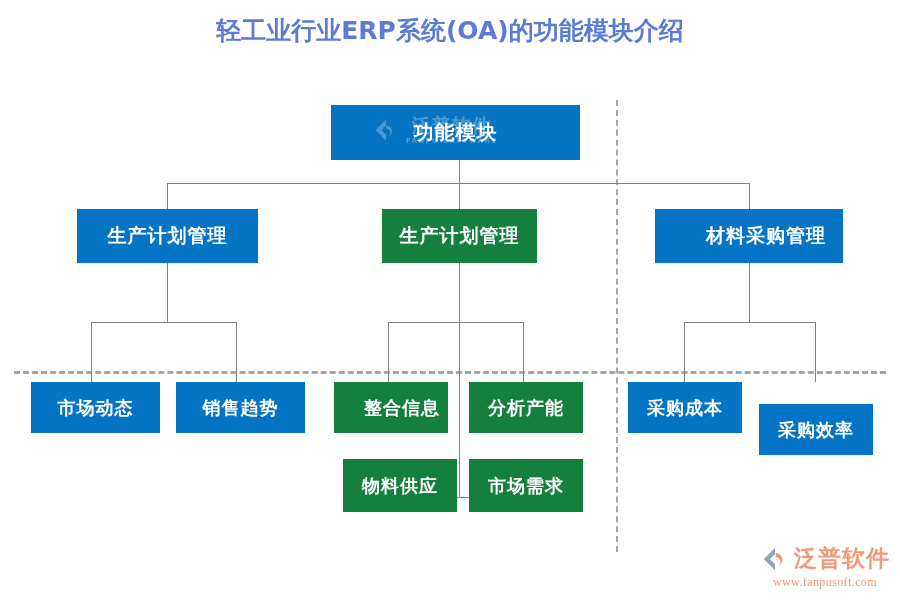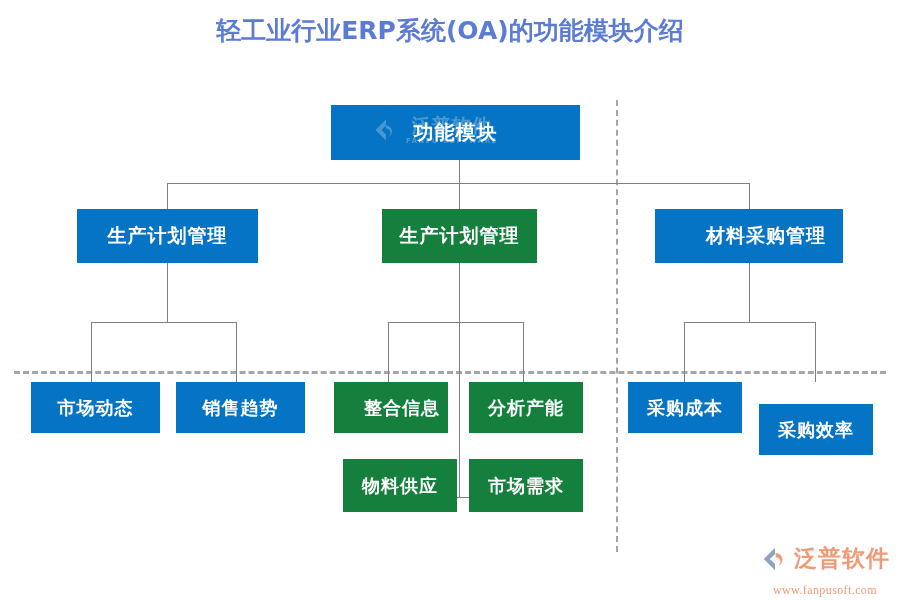--- a/index.html
+++ b/index.html
@@ -74,21 +74,21 @@
     position:absolute;left:760px;top:543px;
     display:flex;flex-direction:column;align-items:center;
   }
   .logo-row{display:flex;align-items:center;gap:4px;}
   .logo-mark{width:30px;height:30px;position:relative;flex:0 0 auto;}
   .logo-cn{
     font-size:23px;font-weight:bold;color:#f09a78;letter-spacing:1px;
     font-family:"DejaVu Sans","Liberation Sans",sans-serif;
   }
   .logo-url{
-    font-size:12px;color:#f09a78;letter-spacing:.4px;margin-top:9px;
+    font-size:12px;color:#f09a78;letter-spacing:.4px;margin-top:1px;
     font-family:"Liberation Serif",serif;
   }
 </style>
 </head>
 <body>
 
 <div id="canvas">
 
   <div class="title">轻工业行业ERP系统(OA)的功能模块介绍</div>
 

